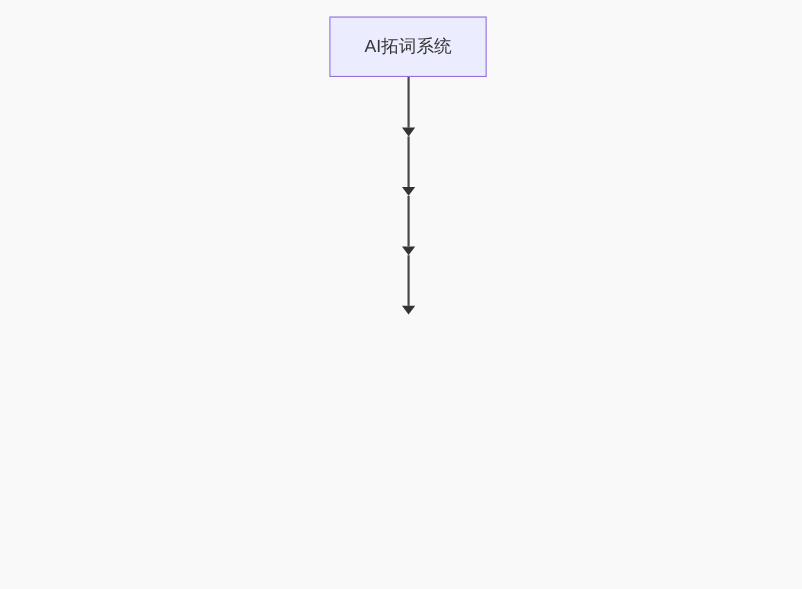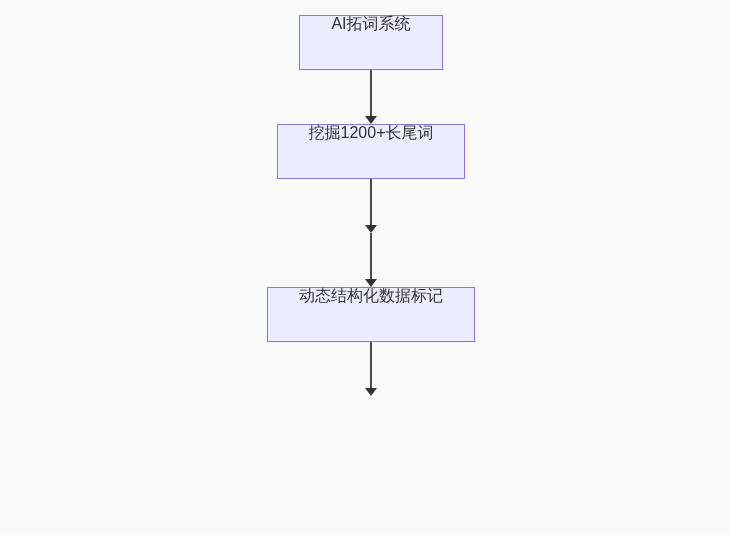--- a/index.html
+++ b/index.html
@@ -23,20 +23,21 @@
     display: flex;
     flex-direction: column;
     align-items: center;
   }
   .node {
     height: 55px;
     padding: 0 31px;
     background: #ECECFF;
     border: 1px solid #9370DB;
     display: flex;
+    align-items: center;
     justify-content: center;
     white-space: nowrap;
   }
   .node .label {
     color: #333333;
     font-size: 16px;
     line-height: 1;
   }
   .edge {
     height: 54px;
@@ -66,38 +67,32 @@
 
     <div class="node">
       <span class="label">AI拓词系统</span>
     </div>
 
     <div class="edge">
       <div class="line"></div>
       <div class="head"></div>
     </div>
 
-    <div class="node">
-      <span class="label">挖掘1200+长尾词</span>
-    </div>
 
     <div class="edge">
       <div class="line"></div>
       <div class="head"></div>
     </div>
 
 
     <div class="edge">
       <div class="line"></div>
       <div class="head"></div>
     </div>
 
-    <div class="node">
-      <span class="label">动态结构化数据标记</span>
-    </div>
 
     <div class="edge">
       <div class="line"></div>
       <div class="head"></div>
     </div>
 
 
   </div>
 </div>
 

